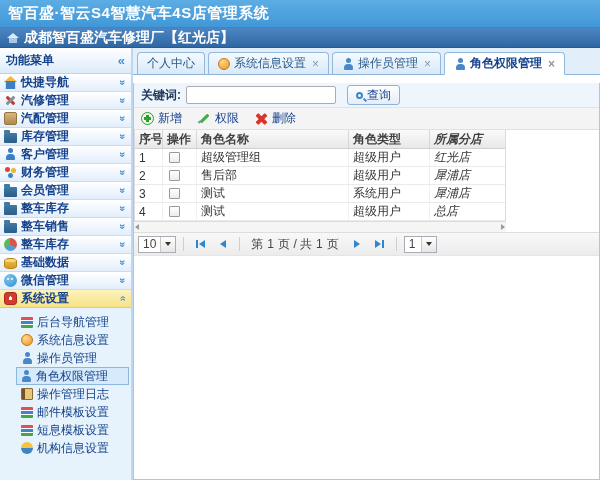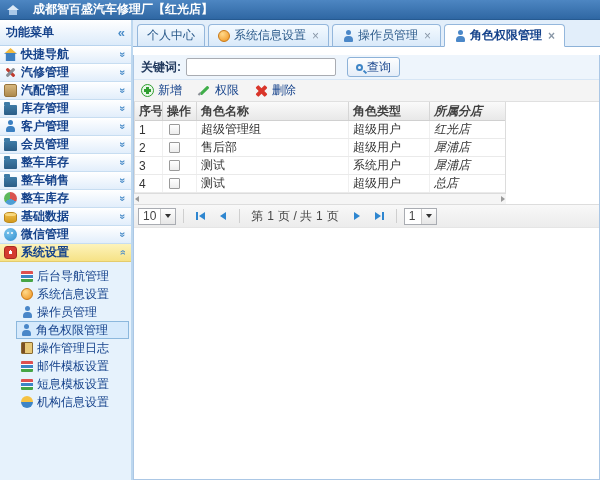--- a/index.html
+++ b/index.html
@@ -7,21 +7,21 @@
   body { font-family:"Liberation Sans","DejaVu Sans",sans-serif; font-size:12px; color:#333; background:#fff; }
 
   .screen { width:600px; height:480px; display:flex; flex-direction:column; }
 
   
   .topbar { height:28px; background:linear-gradient(180deg,#5cadе4,#4197d7); background:linear-gradient(180deg,#5cade4,#4197d7);
             display:flex; align-items:center; padding-left:8px; border-bottom:1px solid #3886c6; }
   .topbar .title { color:#fff; font-weight:bold; font-size:15px; letter-spacing:.5px; }
   .secondbar { height:20px; background:linear-gradient(180deg,#4d86c2,#2f67a3); display:flex; align-items:center;
                padding-left:7px; border-bottom:1px solid #265a91; }
-  .secondbar .wsname { color:#fff; font-weight:bold; font-size:12px; margin-left:14px; }
+  .secondbar .wsname { color:#fff; font-weight:bold; font-size:14px; margin-left:5px; }
   .ic-home2 { width:12px; height:10px; position:relative; display:inline-block; }
   .ic-home2::before { content:""; position:absolute; left:0; top:0; border-left:6px solid transparent; border-right:6px solid transparent; border-bottom:5px solid #dce9f6; }
   .ic-home2::after { content:""; position:absolute; left:2px; top:5px; width:8px; height:5px; background:#a9c8e8; }
 
   
   .content { flex:1; display:flex; min-height:0; }
 
   
   .sidebar { width:133px; background:#e6f2fc; border-right:2px solid #bcd7ef; display:flex; flex-direction:column; }
   .side-header { height:26px; background:linear-gradient(180deg,#ffffff,#dcebfa); border-bottom:1px solid #b9d4ee;
@@ -126,20 +126,23 @@
   .pg-bar { width:2px; height:8px; background:#2e86d0; }
   .pg-text { display:flex; align-items:center; gap:4px; margin:0 4px; color:#444; }
 
   .blank { flex:1; background:#fff; }
 </style>
 </head>
 <body>
 
 <div class="screen">
 
+  <div class="topbar">
+    <span class="title">智百盛·智云S4智慧汽车4S店管理系统</span>
+  </div>
 
   <div class="secondbar">
     <span class="ic-home2"></span>
     <span class="wsname">成都智百盛汽车修理厂【红光店】</span>
   </div>
 
   <div class="content">
     <div class="sidebar">
       <div class="side-header">
         <span>功能菜单</span>
@@ -162,20 +165,25 @@
             <span class="chev">»</span>
           </div>
           <div class="side-item">
             <span class="ic ic-folder"></span>
             <span class="lbl">库存管理</span>
             <span class="chev">»</span>
           </div>
           <div class="side-item">
             <span class="ic ic-customer"></span>
             <span class="lbl">客户管理</span>
+            <span class="chev">»</span>
+          </div>
+          <div class="side-item">
+            <span class="ic ic-finance"></span>
+            <span class="lbl">财务管理</span>
             <span class="chev">»</span>
           </div>
           <div class="side-item">
             <span class="ic ic-folder"></span>
             <span class="lbl">会员管理</span>
             <span class="chev">»</span>
           </div>
           <div class="side-item">
             <span class="ic ic-folder"></span>
             <span class="lbl">整车库存</span>

